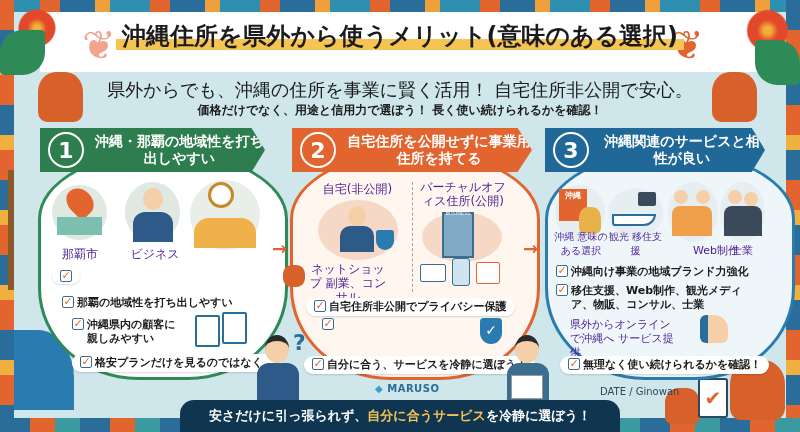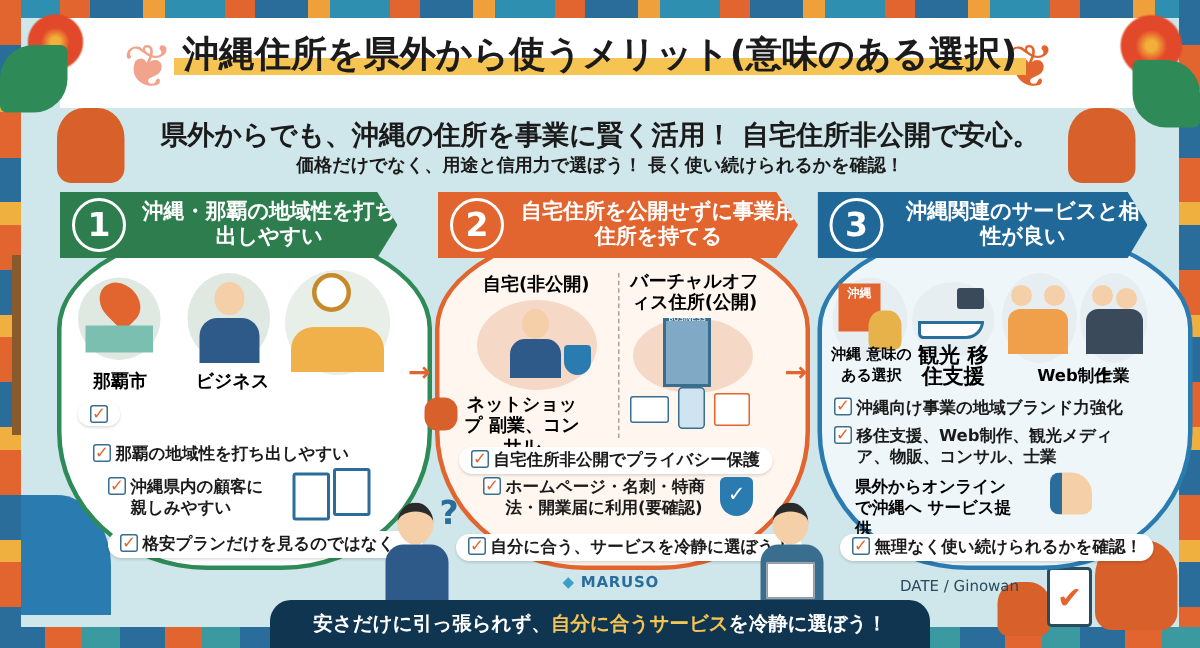--- a/index.html
+++ b/index.html
@@ -6,33 +6,33 @@
 body{width:800px;height:432px;overflow:hidden;font-family:"DejaVu Sans","Liberation Sans",sans-serif;background:#cfe6ea;position:relative}
 .frame{position:absolute;inset:0;background:#cfe6ea}
 .top-strip{position:absolute;left:0;top:0;width:800px;height:12px;background:repeating-linear-gradient(90deg,#2f8fb0 0 40px,#e2642e 40px 60px,#2a6d9a 60px 95px,#f0a03a 95px 110px)}
 .left-strip{position:absolute;left:0;top:0;width:14px;height:432px;background:repeating-linear-gradient(180deg,#e2642e 0 30px,#2a6d9a 30px 60px,#f0b040 60px 75px)}
 .right-strip{position:absolute;right:0;top:0;width:14px;height:432px;background:repeating-linear-gradient(180deg,#2a6d9a 0 30px,#e2642e 30px 60px,#f0b040 60px 75px)}
 .bottom-strip{position:absolute;left:0;bottom:0;width:800px;height:14px;background:repeating-linear-gradient(90deg,#2a6d9a 0 30px,#e2642e 30px 55px,#3b9aa0 55px 80px)}
 .title-band{position:absolute;left:40px;top:12px;width:720px;height:60px;background:#fff}
 .title{position:absolute;left:0;right:0;top:20px;text-align:center;font-size:24px;font-weight:bold;color:#1b1b1b}
 .title span{background:linear-gradient(transparent 60%,#f6c452 60%);padding:0 6px}
 .subtitle-band{position:absolute;left:40px;top:72px;width:720px;height:50px;background:#cfe6ea}
-.sub1{position:absolute;left:0;right:0;top:78px;text-align:center;font-size:18px;font-weight:bold;color:#1b1b1b}
+.sub1{position:absolute;left:0;right:0;top:78px;text-align:center;font-size:18px;font-weight:normal;color:#1b1b1b}
 .sub2{position:absolute;left:0;right:0;top:102px;text-align:center;font-size:12px;font-weight:bold;color:#1b1b1b}
 .col{position:absolute;top:150px;width:250px;height:230px;border-radius:50% 50% 40% 40%/30% 30% 40% 40%;border:3px solid;background:#fff}
 .col1{left:38px;border-color:#2e8b57}
 .col2{left:290px;border-color:#e2642e;background:#fff6ef}
 .col3{left:545px;border-color:#2a7bb0;background:#eef6fa}
 .head{position:absolute;top:128px;height:44px;display:flex;align-items:center;color:#fff;font-weight:bold;font-size:14px;line-height:17px;padding-left:8px;clip-path:polygon(0 0,94% 0,100% 50%,94% 100%,0 100%)}
 .h1{left:40px;width:225px;background:#2e7d4f}
 .h2{left:292px;width:240px;background:#e2642e}
 .h3{left:545px;width:220px;background:#1f6898}
 .num{width:36px;height:36px;border-radius:50%;border:2px solid #fff;display:flex;align-items:center;justify-content:center;font-size:22px;margin-right:10px;flex-shrink:0}
 .htext{text-align:center;flex:1}
-.icon-label{position:absolute;font-size:12px;font-weight:bold;color:#000000;text-align:center;line-height:14px}
+.icon-label{position:absolute;font-size:12px;font-weight:normal;color:#4c1d95;text-align:center;line-height:14px}
 .ill{position:absolute;border-radius:50%}
 .chk{position:absolute;font-size:11px;font-weight:bold;color:#1b1b1b;display:flex;align-items:flex-start;gap:3px;line-height:14px}
 .chk .box{width:12px;height:12px;border:1.5px solid #3a6e8e;border-radius:2px;color:#e2642e;font-size:11px;line-height:9px;text-align:center;flex-shrink:0;background:#fff}
 .pill{background:#fff;border-radius:12px;padding:2px 8px;box-shadow:0 1px 2px rgba(0,0,0,.15)}
 .arrow{position:absolute;color:#e2642e;font-size:18px;font-weight:bold}
 .bottom-banner{position:absolute;left:180px;top:400px;width:440px;height:32px;background:#0f3550;border-radius:14px 14px 0 0;color:#fff;font-weight:bold;font-size:13px;display:flex;align-items:center;justify-content:center}
 .hl{color:#f6c452}
 .logo{position:absolute;left:375px;top:383px;font-size:10px;color:#2a6d9a;font-weight:bold;letter-spacing:.5px}
 .date{position:absolute;left:600px;top:386px;font-size:10px;color:#2a4a5e}
 .deco{position:absolute}
@@ -138,21 +138,20 @@
     <div style="position:absolute;left:0;top:6px;width:26px;height:18px;background:#fff;border:1.5px solid #3a6e8e;border-radius:2px"></div>
     <div style="position:absolute;left:32px;top:0;width:18px;height:28px;background:#cfe3f0;border:1.5px solid #3a6e8e;border-radius:3px"></div>
     <div style="position:absolute;left:56px;top:4px;width:24px;height:22px;background:#fff;border:1.5px solid #e2642e;border-radius:2px"></div>
   </div>
 <div class="chk pill" style="left:306px;top:298px">
     <span class="box">✓</span>
     <span>自宅住所非公開でプライバシー保護</span>
   </div>
 <div class="chk" style="left:322px;top:318px;width:150px">
     <span class="box">✓</span>
-    <span>ホームページ・名刺・特商法・開業届に利用(要確認)</span>
   </div>
 <div class="deco" style="left:480px;top:318px;width:22px;height:26px;background:#2a7bb0;border-radius:4px 4px 12px 12px;color:#fff;font-size:14px;text-align:center;line-height:24px">✓</div>
 <div class="chk pill" style="left:304px;top:356px">
     <span class="box">✓</span>
     <span>自分に合う、サービスを冷静に選ぼう！</span>
   </div>
 
 <div class="deco" style="left:255px;top:335px;width:45px;height:65px">
     <div style="position:absolute;left:10px;top:0;width:24px;height:28px;background:#f4cfa8;border-radius:50%;border-top:6px solid #2a2a2a"></div>
     <div style="position:absolute;left:2px;top:28px;width:42px;height:40px;background:#2e5a8a;border-radius:12px 12px 0 0"></div>
@@ -177,21 +176,21 @@
     <div style="position:absolute;left:6px;top:8px;width:14px;height:14px;background:#f4cfa8;border-radius:50%"></div>
     <div style="position:absolute;left:28px;top:8px;width:14px;height:14px;background:#f4cfa8;border-radius:50%"></div>
     <div style="position:absolute;left:4px;top:24px;width:40px;height:30px;background:#f0a04a;border-radius:8px 8px 0 0"></div>
   </div>
 <div class="ill" style="left:720px;top:182px;width:45px;height:60px;background:#e6eef2">
     <div style="position:absolute;left:8px;top:8px;width:14px;height:14px;background:#f4cfa8;border-radius:50%"></div>
     <div style="position:absolute;left:24px;top:10px;width:14px;height:14px;background:#f4cfa8;border-radius:50%"></div>
     <div style="position:absolute;left:4px;top:24px;width:38px;height:30px;background:#3a4a5a;border-radius:8px 8px 0 0"></div>
   </div>
 <div class="icon-label" style="left:553px;top:230px;width:56px;font-size:10px">沖縄 意味のある選択</div>
-<div class="icon-label" style="left:608px;top:230px;width:55px;font-size:14px">観光 移住支援</div>
+<div class="icon-label" style="left:608px;top:230px;width:55px;font-size:10px">観光 移住支援</div>
 <div class="icon-label" style="left:688px;top:244px;width:56px;font-size:11px">Web制作</div>
 <div class="icon-label" style="left:722px;top:244px;width:40px;font-size:11px">士業</div>
 <div class="chk" style="left:556px;top:265px">
     <span class="box">✓</span>
     <span>沖縄向け事業の地域ブランド力強化</span>
   </div>
 <div class="chk" style="left:556px;top:284px;width:195px">
     <span class="box">✓</span>
     <span>移住支援、Web制作、観光メディア、物販、コンサル、士業</span>
   </div>

